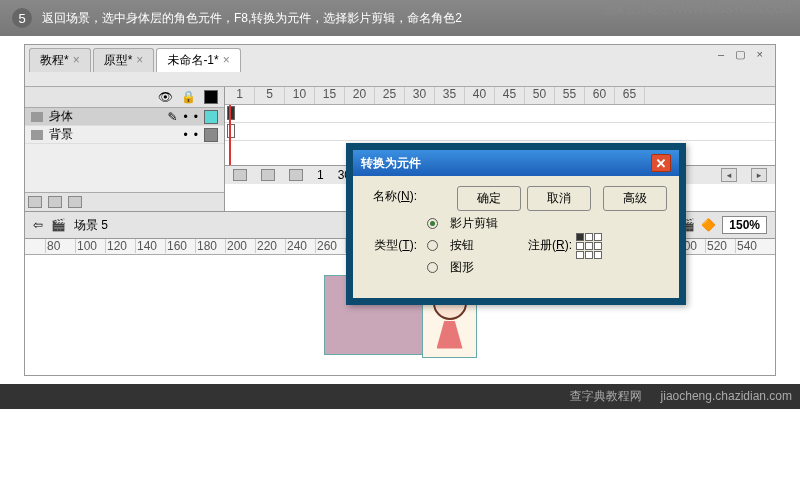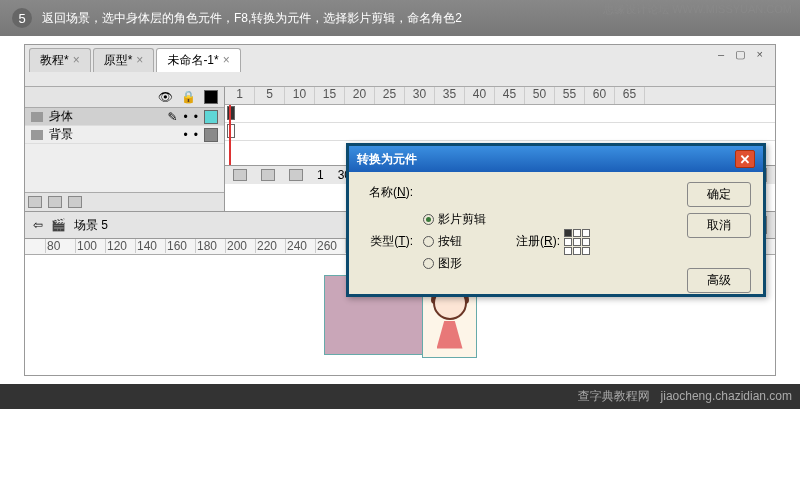--- a/index.html
+++ b/index.html
@@ -37,31 +37,31 @@
 .ruler-h span{display:inline-block;width:30px;border-left:1px solid #ccc;padding-left:1px}
 .canvas{height:120px;background:#fff;display:flex;align-items:center;justify-content:center;position:relative}
 .rect{width:100px;height:80px;background:#c9a6b8;border:1px solid #6aa}
 .char{width:55px;height:85px;border:1px solid #6aa;margin-left:-2px;position:relative;background:#fdf5e8}
 .crown{position:absolute;top:-6px;right:2px;width:26px;height:16px;background:#f5c838;clip-path:polygon(0 100%,20% 0,40% 60%,60% 0,80% 60%,100% 0,100% 100%)}
 .face{position:absolute;top:12px;left:10px;width:34px;height:34px;background:#fce5d5;border-radius:50%;border:2px solid #6b3626}
 .hair{position:absolute;top:8px;left:8px;width:38px;height:22px;background:#6b3626;border-radius:18px 18px 4px 4px}
 .dress{position:absolute;bottom:8px;left:14px;width:26px;height:28px;background:#e87878;clip-path:polygon(30% 0,70% 0,100% 100%,0 100%)}
 .footer{background:#333;color:#aaa;padding:4px 8px;font-size:10px;text-align:right}
 
-.dialog{position:absolute;left:346px;top:143px;width:420px;background:#ece9d8;border:3px solid #0c4a6e;box-shadow:2px 2px 6px rgba(0,0,0,.3);z-index:10}
+.dialog{position:absolute;left:346px;top:143px;width:340px;background:#ece9d8;border:7px solid #0c4a6e;box-shadow:2px 2px 6px rgba(0,0,0,.3);z-index:10}
 .dlg-title{background:linear-gradient(#3b8fe0,#1b5fb8);color:#fff;padding:4px 8px;display:flex;align-items:center;font-weight:bold;font-size:13px}
 .dlg-close{margin-left:auto;width:20px;height:18px;background:#e05030;border:1px solid #aa3010;color:#fff;display:flex;align-items:center;justify-content:center;border-radius:2px;font-size:13px}
 .dlg-body{padding:12px 14px}
 .dlg-row{display:flex;align-items:center;margin-bottom:10px;gap:6px}
 .dlg-label{width:50px;text-align:right}
 .dlg-input{flex:1;border:1px solid #7a9ac0;padding:2px 4px;background:#fff}
-.dlg-btns{position:absolute;right:12px;top:36px;display:flex;flex-direction:column;gap:6px}
+.dlg-btns{position:absolute;right:12px;top:36px;display:flex;flex-direction:row;gap:6px}
 .dlg-btn{width:64px;padding:3px 0;background:#ece9d8;border:1px solid #888;border-radius:3px;text-align:center}
 .radios{display:flex;flex-direction:column;gap:5px;margin-left:4px}
-.radio-row{display:flex;align-items:center;gap:4px}
+.radio-row{display:flex;align-items:center;gap:12px}
 .radio{width:11px;height:11px;border:1px solid #555;border-radius:50%;display:inline-flex;align-items:center;justify-content:center}
 .radio.on::after{content:"";width:5px;height:5px;background:#3a7a3a;border-radius:50%}
 .reg-grid{display:inline-grid;grid-template-columns:repeat(3,8px);grid-template-rows:repeat(3,8px);gap:1px;margin-left:4px}
 .reg-grid i{border:1px solid #666;background:#fff}
 .reg-grid i.on{background:#333}
 .u{text-decoration:underline}
 .scroll-cap{width:16px;height:14px;background:#e0e0e0;border:1px solid #999;display:inline-flex;align-items:center;justify-content:center;font-size:9px;color:#555}
 </style>
 </head>
 <body>
@@ -220,14 +220,14 @@
   <div class="dlg-btns">
     <div class="dlg-btn">确定</div>
     <div class="dlg-btn">取消</div>
     <div style="height:18px"></div>
     <div class="dlg-btn">高级</div>
   </div>
 </div>
 
 <div class="footer">
   <span>查字典教程网</span>
-  <span style="margin-left:8px">jiaocheng.chazidian.com</span>
+  <span style="margin-left:16px">jiaocheng.chazidian.com</span>
 </div>
 
 </body></html>

